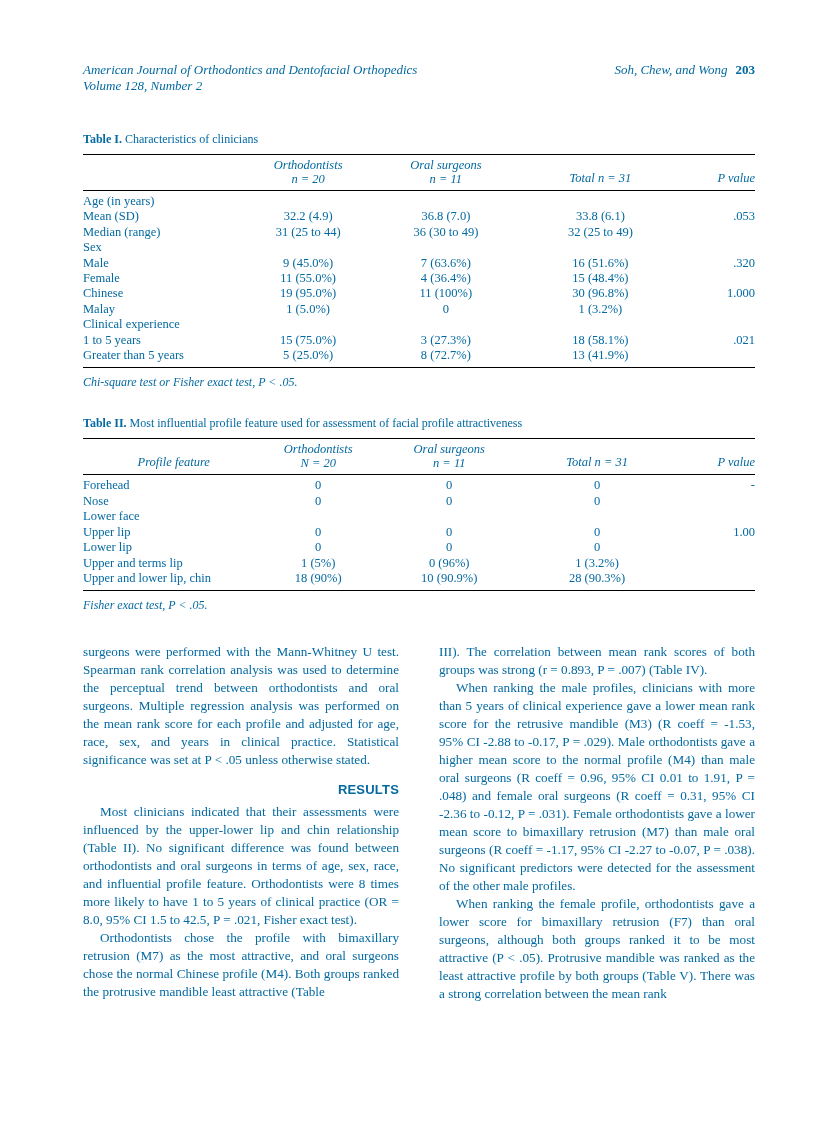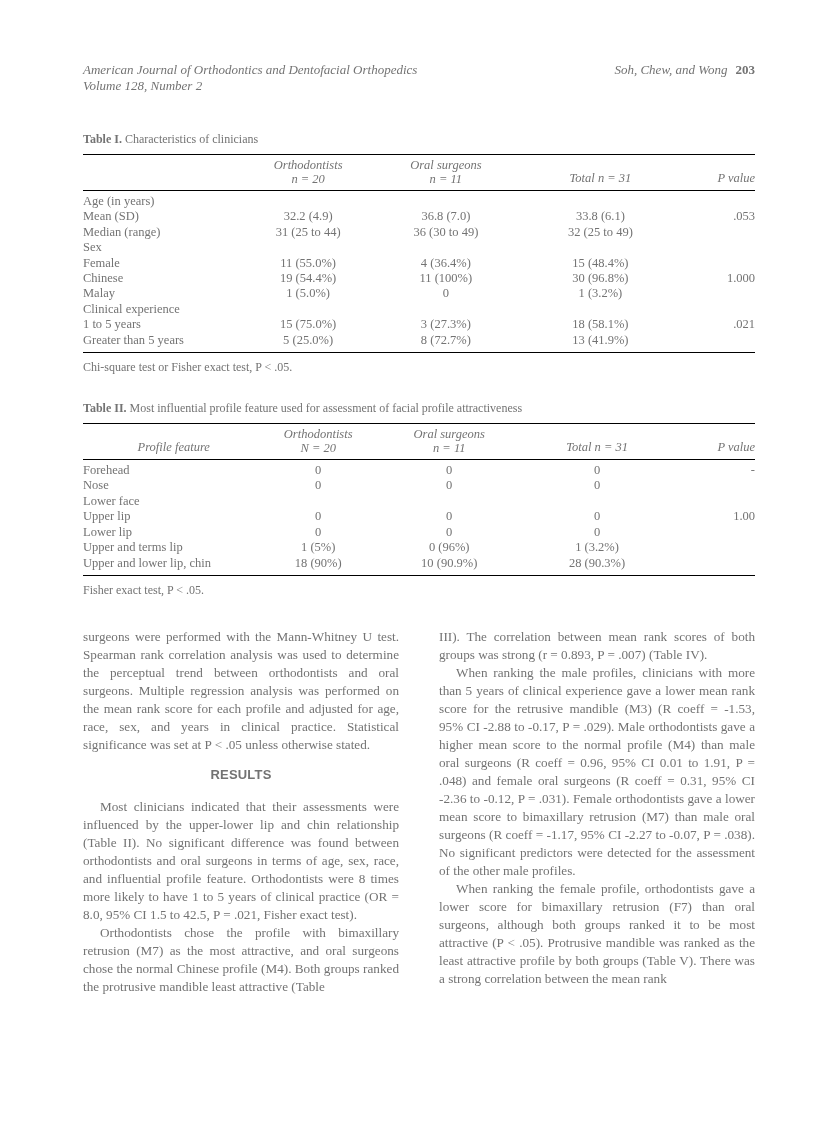--- a/index.html
+++ b/index.html
@@ -1,17 +1,17 @@
 <!DOCTYPE html>
 <html><head>
 <meta charset="utf-8">
 <style>
   html,body{margin:0;padding:0;background:#e9e9e9;}
   .page{width:838px;height:1122px;margin:0 auto;background:#ffffff;position:relative;
-        font-family:"Liberation Serif","DejaVu Serif",serif;color:#737373;
+        font-family:"Liberation Serif","DejaVu Serif",serif;color:#0369a1;
         box-sizing:border-box;padding:62px 83px 0 83px;overflow:hidden;}
   
   .hdr{display:flex;justify-content:space-between;align-items:flex-start;
        font-size:13px;font-style:italic;line-height:16px;}
   .hdr-right{text-align:center;white-space:nowrap;}
   .hdr .pg{font-style:normal;font-weight:bold;margin-left:8px;}
   
   .tbl-section{margin-top:38px;}
   .tbl-section.second{margin-top:26px;}
   .tbl-caption{font-size:12px;margin:0 0 7px 0;}
@@ -20,29 +20,29 @@
            border-top:1px solid #000;border-bottom:1px solid #000;table-layout:fixed;}
   table.jt th{font-weight:normal;font-style:italic;vertical-align:bottom;
               padding:3px 0 4px 0;border-bottom:1px solid #000;margin-top:12px;}
   table.jt th span{display:block;line-height:14px;}
   table.jt td{padding:0;line-height:15.4px;vertical-align:top;font-style:normal;}
   table.jt tbody tr:first-child td{padding-top:3px;}
   table.jt tbody tr:last-child td{padding-bottom:4px;}
   .c{text-align:center;}
   .r{text-align:right;}
   td.ind{padding-left:16px;}
-  .fnote{font-size:12px;margin-top:7px;}
+  .fnote{font-size:12px;margin-top:7px;font-style:italic;}
   
   .cols{display:flex;gap:40px;margin-top:30px;font-size:13.2px;line-height:18px;
         text-align:justify;}
   .col{width:324px;}
   .col p{margin:0;}
   p.pind{text-indent:17px;}
   .results-h{font-family:"Liberation Sans","DejaVu Sans",sans-serif;font-weight:bold;
-             font-size:13px;margin:12px 0 14px 0;text-align:center;letter-spacing:.2px;}
+             font-size:13px;margin:12px 0 4px 0;text-align:right;letter-spacing:.2px;}
 </style>
 </head>
 <body>
 
 <div class="page">
 
   <div class="hdr">
     <div>
       <div>American Journal of Orthodontics and Dentofacial Orthopedics</div>
       <div>Volume 128, Number 2</div>
@@ -100,29 +100,36 @@
             <td class="r"></td>
           </tr>
         <tr>
             <td>Sex</td>
             <td class="c"></td>
             <td class="c"></td>
             <td class="c"></td>
             <td class="r"></td>
           </tr>
         <tr>
+            <td class="ind">Male</td>
+            <td class="c">9 (45.0%)</td>
+            <td class="c">7 (63.6%)</td>
+            <td class="c">16 (51.6%)</td>
+            <td class="r">.320</td>
+          </tr>
+        <tr>
             <td class="ind">Female</td>
             <td class="c">11 (55.0%)</td>
             <td class="c">4 (36.4%)</td>
             <td class="c">15 (48.4%)</td>
             <td class="r"></td>
           </tr>
         <tr>
             <td class="ind">Chinese</td>
-            <td class="c">19 (54.4%)</td>
+            <td class="c">19 (95.0%)</td>
             <td class="c">11 (100%)</td>
             <td class="c">30 (96.8%)</td>
             <td class="r">1.000</td>
           </tr>
         <tr>
             <td class="ind">Malay</td>
             <td class="c">1 (5.0%)</td>
             <td class="c">0</td>
             <td class="c">1 (3.2%)</td>
             <td class="r"></td>

